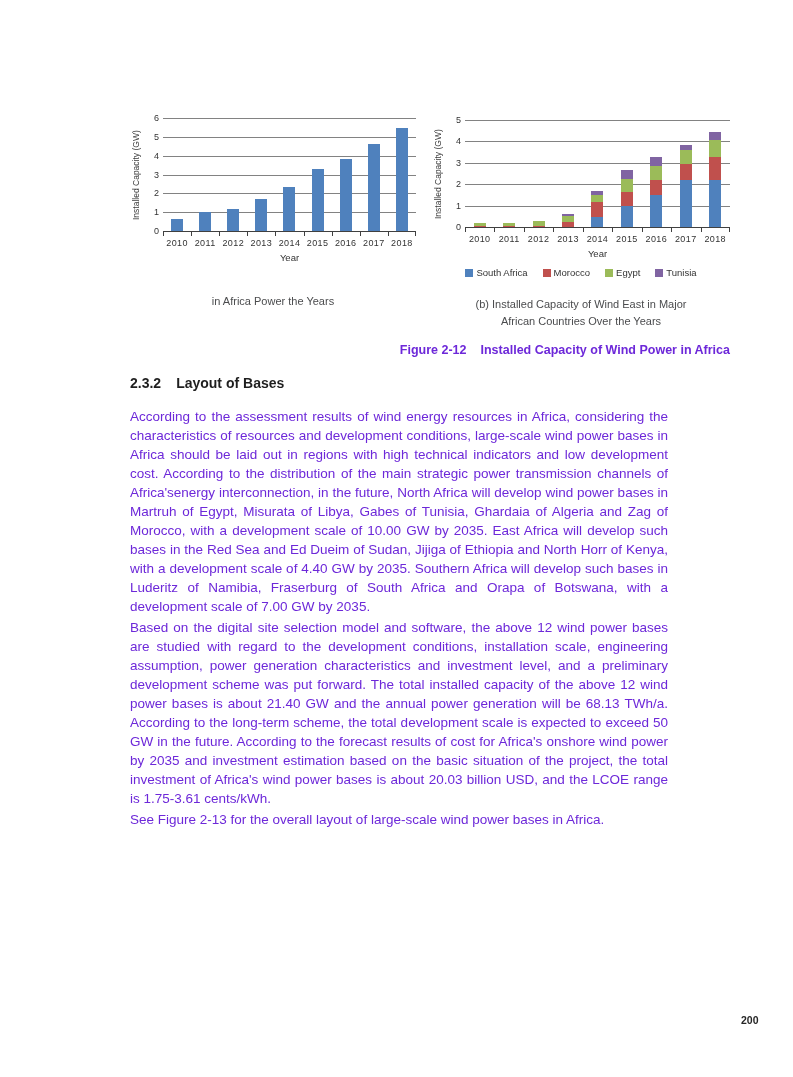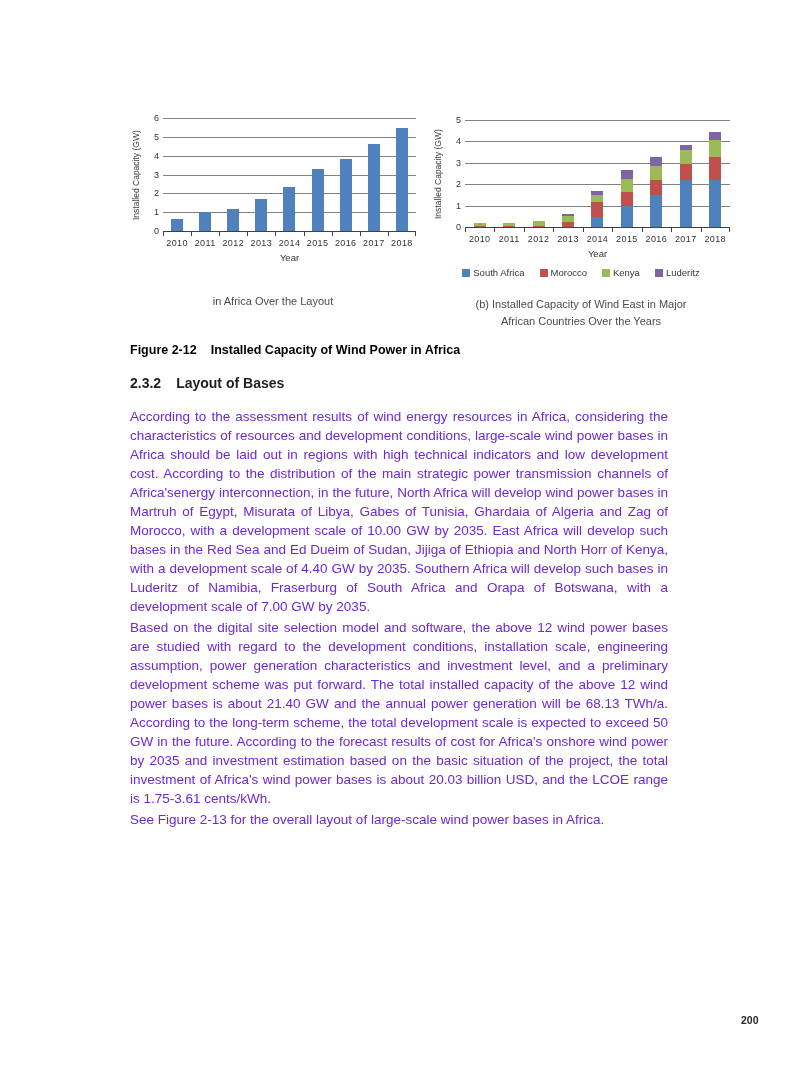--- a/index.html
+++ b/index.html
@@ -31,21 +31,21 @@
   .xticks{grid-column:3;grid-row:2;display:flex;margin-top:6px;}
   .xtick{flex:1;text-align:center;font-size:9px;color:#333;letter-spacing:0.4px;white-space:nowrap;}
   .xlab{grid-column:3;grid-row:3;text-align:center;font-size:9.5px;color:#333;margin-top:4px;}
   .legend{grid-column:1 / 4;grid-row:4;display:flex;justify-content:center;gap:15px;margin-top:8px;}
   .legend-item{display:flex;align-items:center;gap:3px;font-size:9.5px;color:#333;}
   .swatch{width:8px;height:8px;display:inline-block;}
 
   .caption{text-align:center;font-size:11px;line-height:17px;color:#4b4c4e;}
   .caption.a{margin-top:30px;}
   .caption.b{margin-top:18px;}
-  .figure-title{margin-top:13px;text-align:left;font-size:12.5px;font-weight:bold;color:#000000;}
+  .figure-title{margin-top:13px;text-align:right;font-size:12.5px;font-weight:bold;color:#6d28d9;}
   .figure-title .fig-label{margin-right:14px;}
 
   
   .text-col{position:absolute;left:130px;top:375px;width:538px;}
   h2.section{font-size:14px;font-weight:bold;color:#1f1f1f;margin:0;}
   h2.section .sec-num{margin-right:15px;}
   .body-p{font-size:13.5px;line-height:19px;color:#6d28d9;margin:16px 0 0 0;text-align:justify;}
   .body-p.last{text-align:left;}
   .body-p + .body-p{margin-top:2px;}
 
@@ -141,21 +141,21 @@
               <div class="xtick">2013</div>
               <div class="xtick">2014</div>
               <div class="xtick">2015</div>
               <div class="xtick">2016</div>
               <div class="xtick">2017</div>
               <div class="xtick">2018</div>
             </div>
           <div class="xlab">Year</div>
         </div>
         <div class="caption a">
-          <div>in Africa Over the Layout</div>
+          <div>in Africa Power the Years</div>
         </div>
       </div>
 
       <div class="chart-col b">
         <div class="chart b">
           <div class="ylab">Installed Capacity (GW)</div>
           <div class="yticks">
               <div class="ytick" style="bottom: 0%;">0</div>
               <div class="ytick" style="bottom: 20%;">1</div>
               <div class="ytick" style="bottom: 40%;">2</div>
@@ -268,25 +268,25 @@
               <div class="legend-item">
                 <span class="swatch" style="background: rgb(79, 129, 189);"></span>
                 <span>South Africa</span>
               </div>
               <div class="legend-item">
                 <span class="swatch" style="background: rgb(192, 80, 77);"></span>
                 <span>Morocco</span>
               </div>
               <div class="legend-item">
                 <span class="swatch" style="background: rgb(155, 187, 89);"></span>
-                <span>Kenya</span>
+                <span>Egypt</span>
               </div>
               <div class="legend-item">
                 <span class="swatch" style="background: rgb(128, 100, 162);"></span>
-                <span>Luderitz</span>
+                <span>Tunisia</span>
               </div>
             </div>
         </div>
         <div class="caption b">
           <div>(b) Installed Capacity of Wind East in Major</div>
           <div>African Countries Over the Years</div>
         </div>
       </div>
 
     </div>

